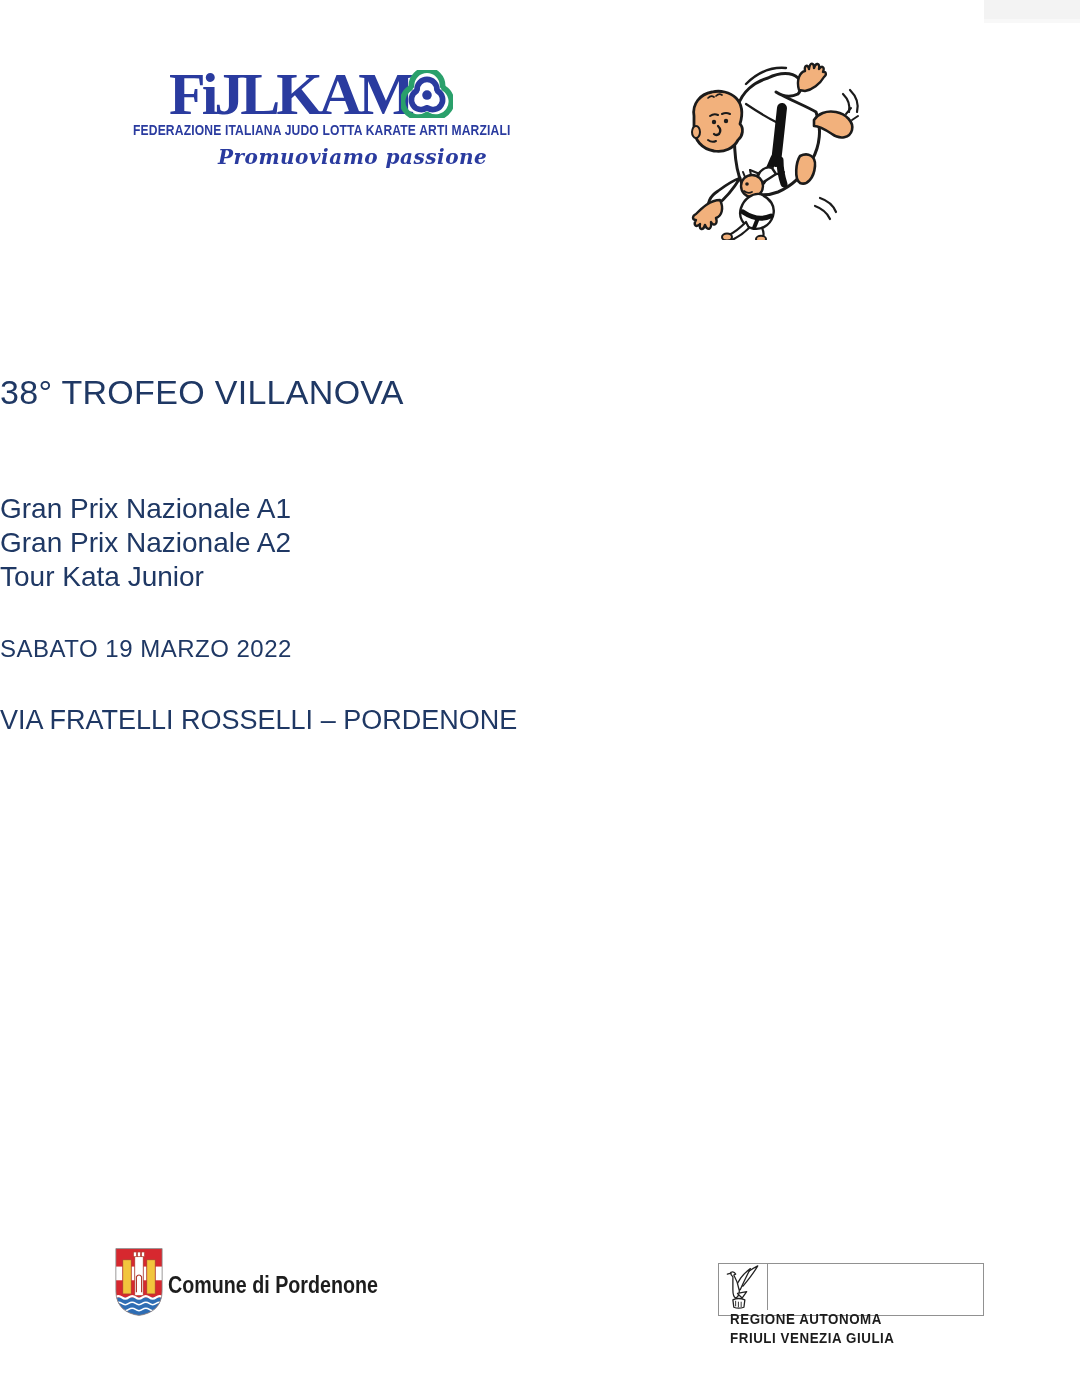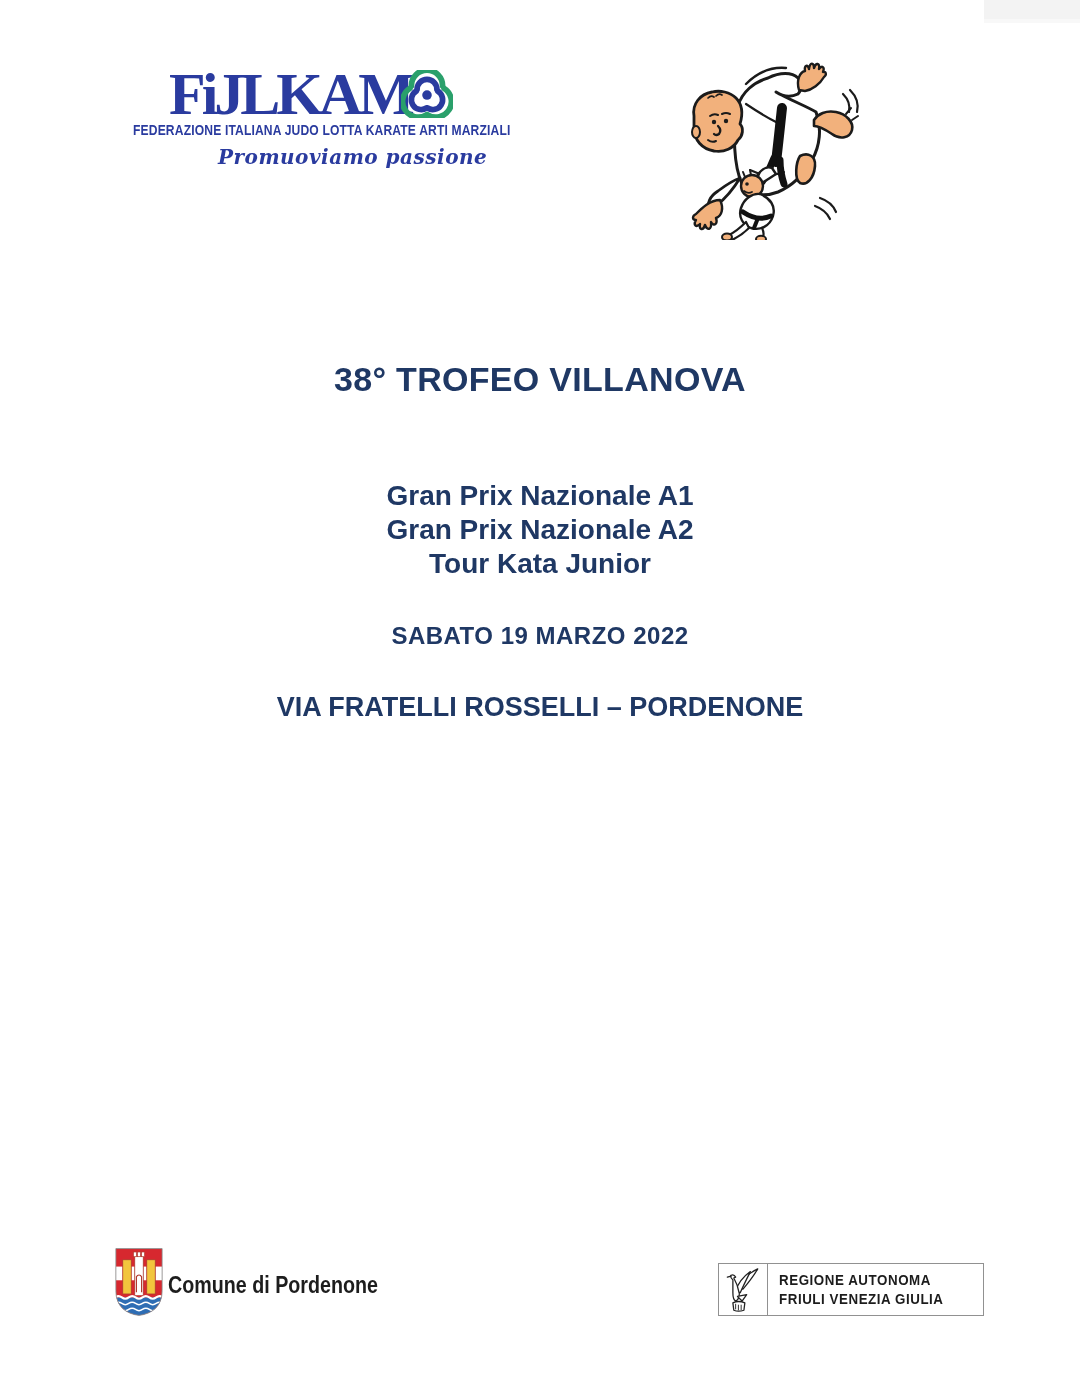--- a/index.html
+++ b/index.html
@@ -34,36 +34,36 @@
   }
   .tagline{
     position:absolute; left:85px; top:83px;
     font-family:"DejaVu Serif", serif; font-style:italic; font-weight:bold;
     font-size:20px; letter-spacing:0.5px; color:var(--brandBlue); white-space:nowrap;
   }
 
   .cartoon{position:absolute; left:650px; top:50px;}
 
   
-  .center-text{position:absolute; left:0; right:0; text-align:center; color:var(--navy); font-weight:bold;}
+  .center-text{position:absolute; left:0; right:0; color:var(--navy); font-weight:normal;margin-top:13px;}
   .title{top:358px; font-size:34px; line-height:43px; letter-spacing:0.3px;}
   .events{top:479px; font-size:28px; line-height:34px;}
   .date{top:616px; font-size:24px; line-height:40px; letter-spacing:0.5px;}
   .venue{top:691px; font-size:27px; line-height:32px;}
 
   
   .comune-shield{position:absolute; left:113px; top:1246px;}
   .comune-label{
     position:absolute; left:168px; top:1271px;
     font-size:24px; font-weight:bold; color:#1d1d1d; white-space:nowrap;
     transform:scaleX(0.82); transform-origin:left top;
   }
   .fvg-box{
     position:absolute; left:718px; top:1263px; width:266px; height:53px;
-    border:1px solid var(--boxBorder); background:#fff; display:flex; box-sizing:border-box;
+    border:1px solid var(--boxBorder); background:#fff; display:flex; box-sizing:border-box;flex-direction:column;
   }
   .fvg-eagle-cell{
     width:49px; border-right:1px solid var(--boxBorder); box-sizing:border-box;
     display:flex; align-items:center; justify-content:center;
   }
   .fvg-text-cell{
     display:flex; flex-direction:column; justify-content:center; padding-left:12px;
     font-size:14.5px; font-weight:bold; letter-spacing:0.6px; line-height:18.5px;
     color:#1c1c1c; white-space:nowrap; transform:scaleX(0.92); transform-origin:left center;
   }

